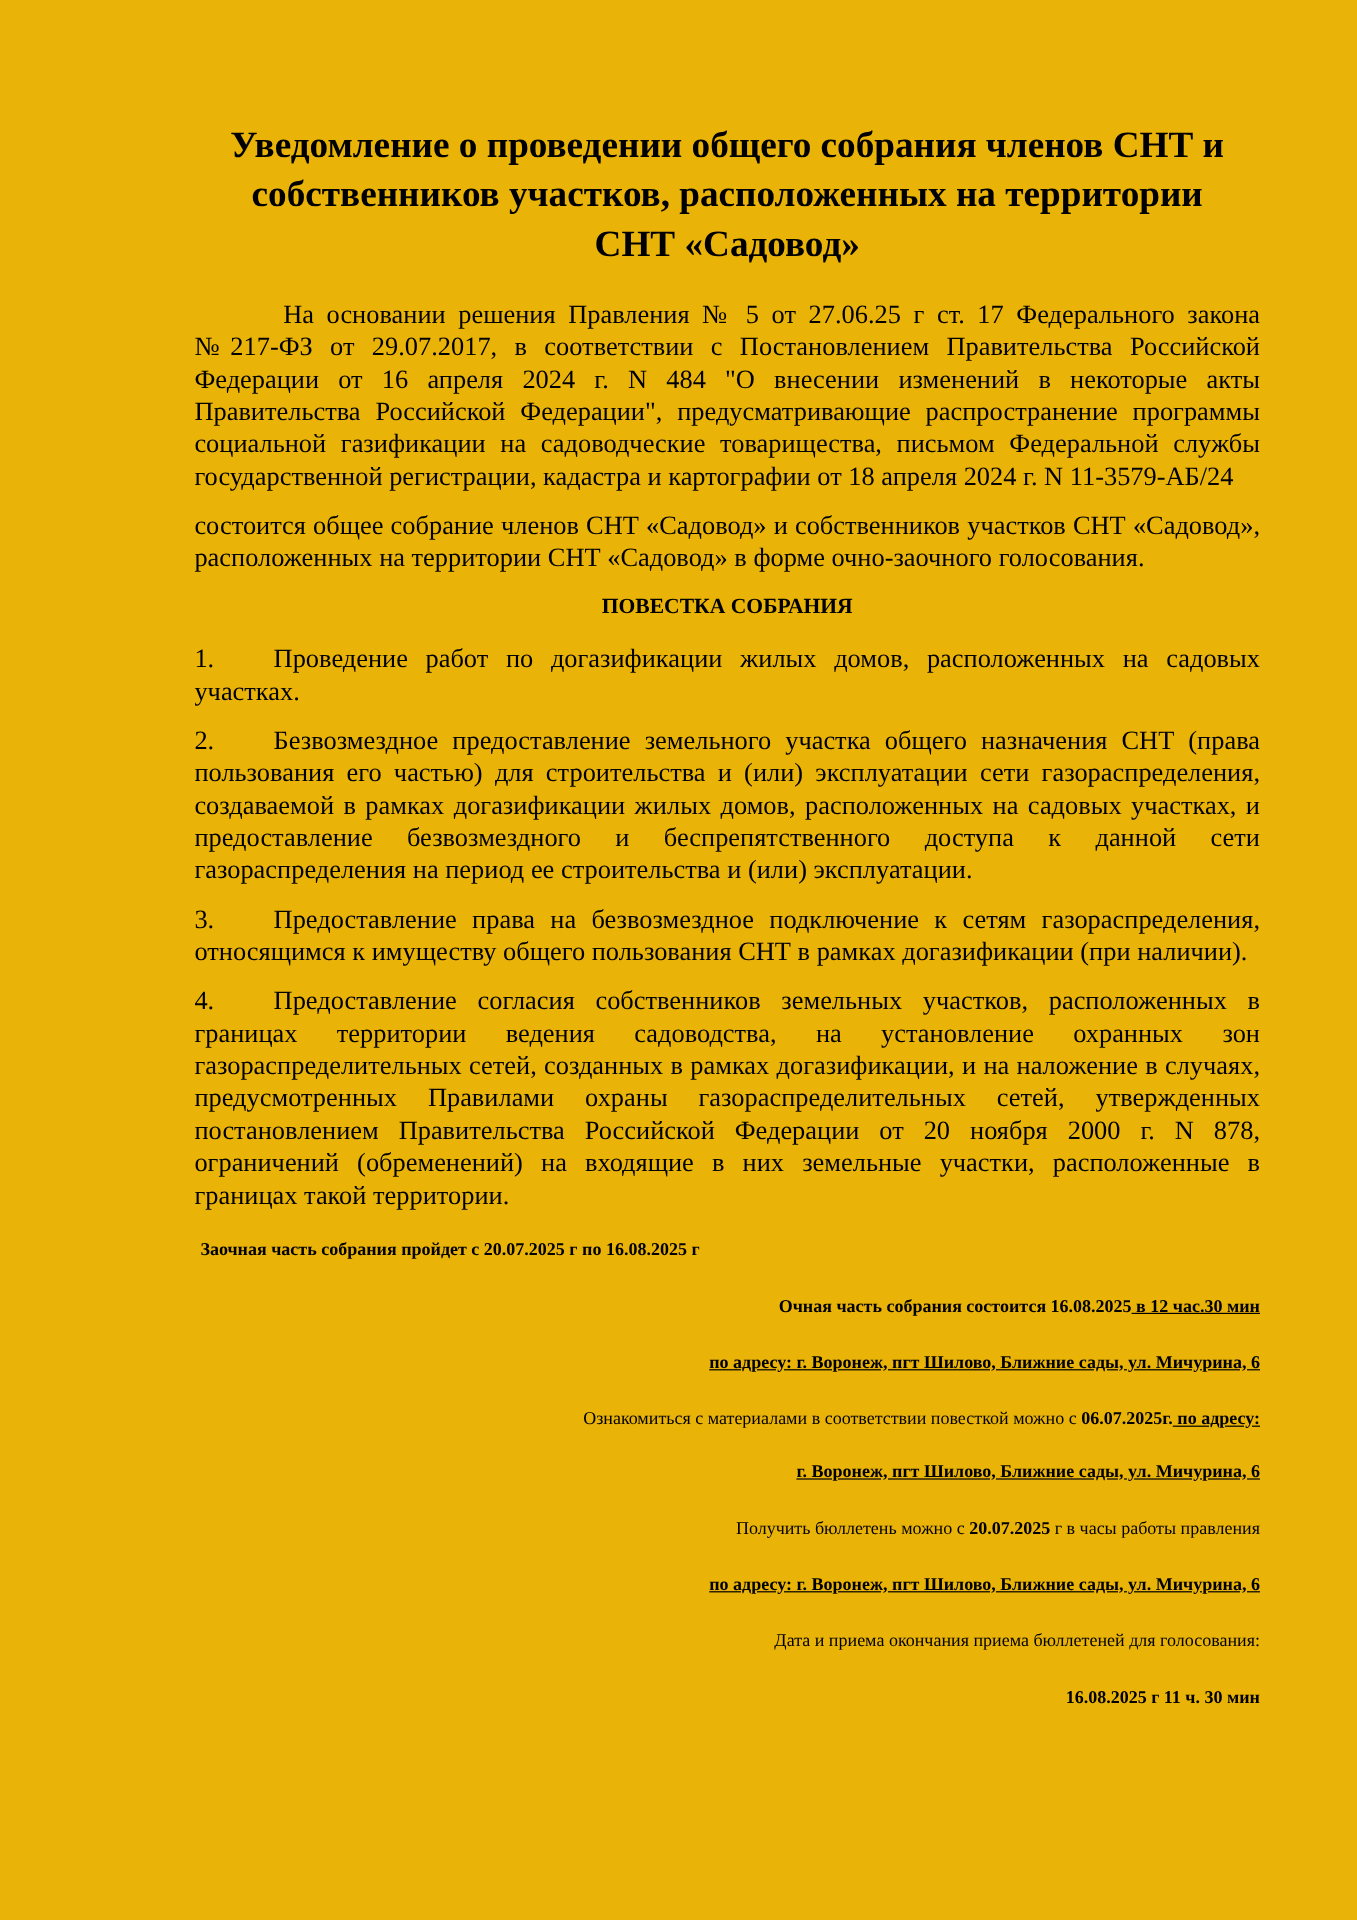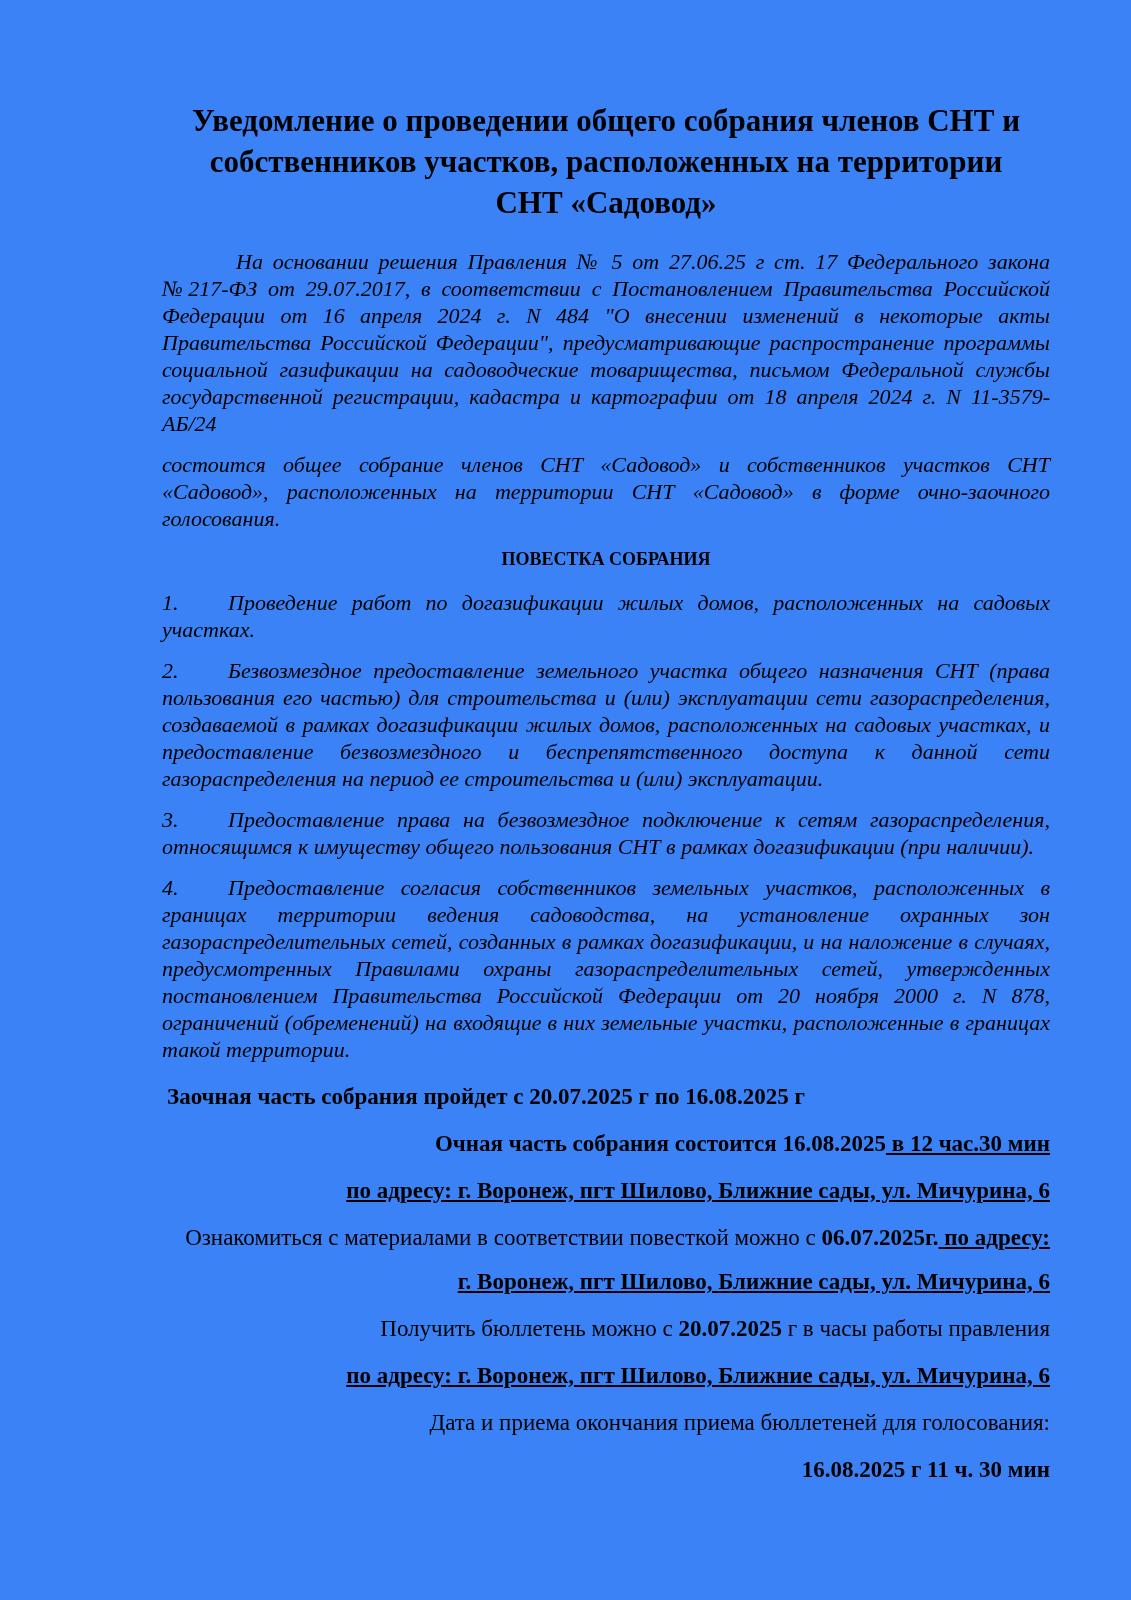--- a/index.html
+++ b/index.html
@@ -12,52 +12,51 @@
     height: 1600px;
     font-family: "Liberation Serif", "DejaVu Serif", serif;
     color: #000000;
     -webkit-font-smoothing: antialiased;
   }
   .page {
     box-sizing: border-box;
     width: 1131px;
     height: 1600px;
     padding: 100px 81px 40px 162px;
-    background: #3b82f6;
+    background: #eab308;
     overflow: hidden;
   }
   .title {
     font-size: 31px;
     font-weight: bold;
     line-height: 1.33;
     text-align: center;
     margin: 0 auto 24px auto;
     max-width: 850px;
   }
   .para {
     font-size: 22px;
     line-height: 27px;
     text-align: justify;
     margin: 0 0 14px 0;
-    font-style: italic;
   }
   .indent { text-indent: 74px; }
   .agenda-heading {
     font-size: 18px;
     line-height: 27px;
     font-weight: bold;
     text-align: center;
     margin: 2px 0 16px 0;
   }
   .num {
     display: inline-block;
     width: 66px;
   }
   .sched {
-    font-size: 23px;
+    font-size: 15px;
     line-height: 27px;
     margin: 20px 0 0 0;
   }
   .sched.tight { margin-top: 17px; }
   .bold { font-weight: bold; }
   .u { text-decoration: underline; }
   .center { text-align: right; }
   .left { text-align: left; padding-left: 5px; }
 </style>
 </head>

